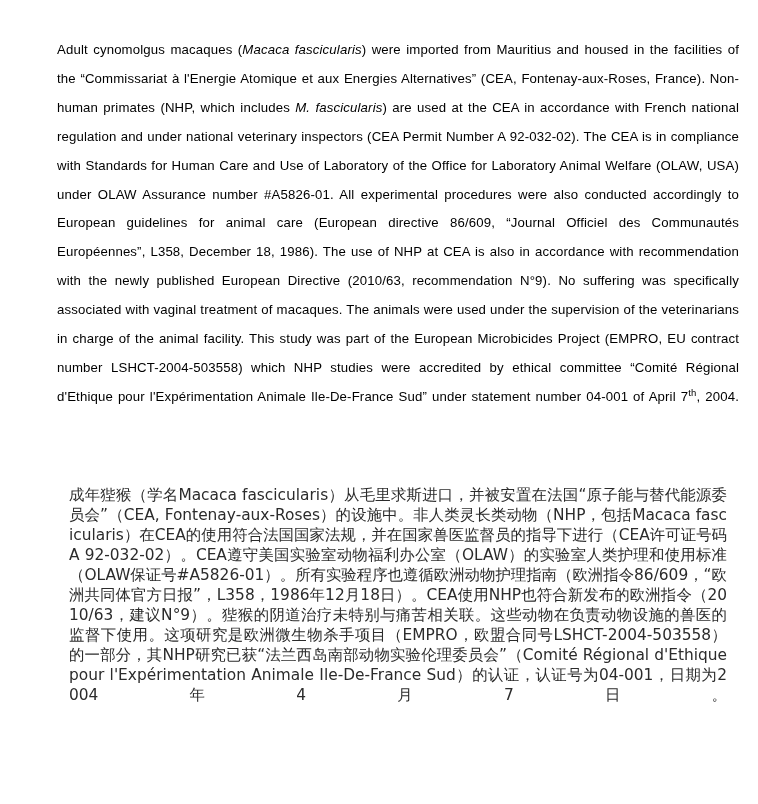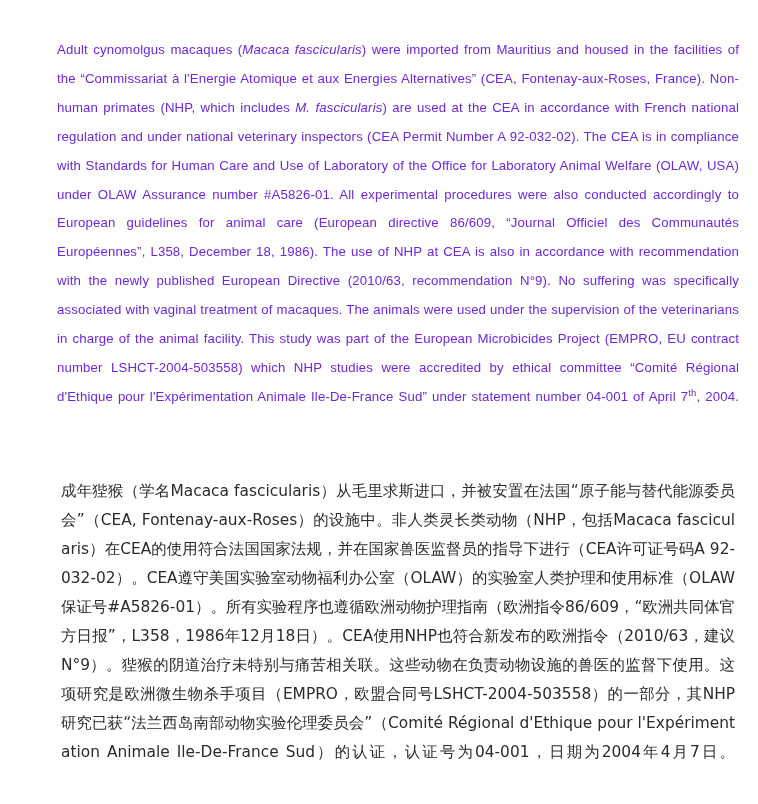--- a/index.html
+++ b/index.html
@@ -31,43 +31,43 @@
     width: 682px;
   }
 
   
   .para-en {
     font-family: "Liberation Sans", "DejaVu Sans", sans-serif;
     font-size: 13.2px;
     line-height: 28.9px;
     text-align: justify;
     text-justify: inter-word;
-    color: #6d28d9;
+    color: #000000;
     letter-spacing: 0.15px;
     margin: 0;
     hyphens: none;
   }
   .para-en .it {
     font-style: italic;
   }
   .para-en sup {
     font-size: 0.72em;
     vertical-align: super;
     line-height: 0;
   }
 
   
   .para-cn {
     font-family: "DejaVu Sans", "Liberation Sans", sans-serif;
     font-size: 15.4px;
-    line-height: 29px;
+    line-height: 20px;
     text-align: justify;
     text-justify: inter-character;
     color: #2b2b2b;
-    margin: 4px;
+    margin: 12px;
     word-break: break-all;
     letter-spacing: 0px;
   }
 
   .gap {
     height: 32px;
   }
 
   
   .para-en::after,

